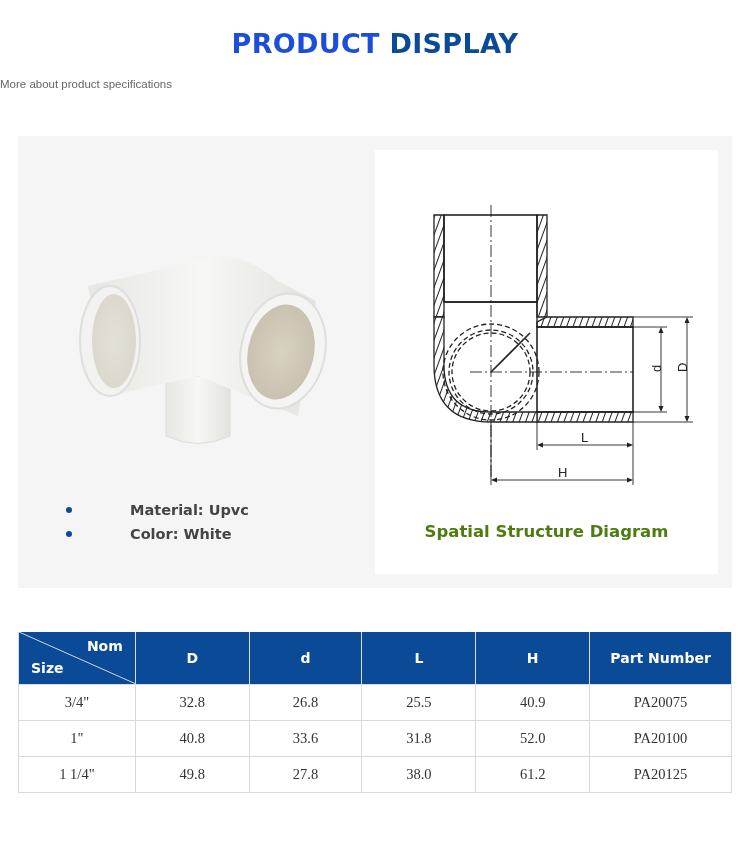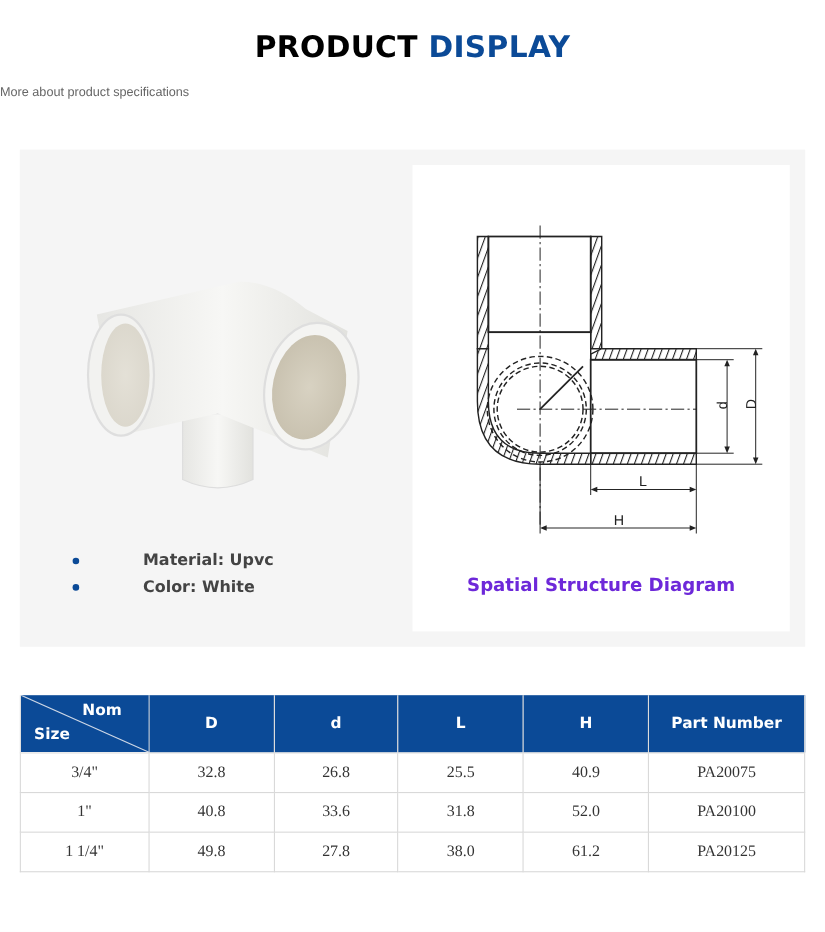--- a/index.html
+++ b/index.html
@@ -1,45 +1,45 @@
 <!DOCTYPE html>
 <html><head>
 <meta charset="utf-8">
 <style>
   * { box-sizing: border-box; margin: 0; padding: 0; }
   html, body { width: 750px; height: 847px; background: #ffffff; overflow: hidden; }
   body { position: relative; font-family: "Liberation Sans", sans-serif; color: #333; }
 
   .title { position: absolute; top: 28px; left: 0; width: 750px; text-align: center;
     font-family: "DejaVu Sans", sans-serif; font-weight: bold; font-size: 27px; letter-spacing: 0.3px; }
-  .title .dark { color: #000000; }
+  .title .dark { color: #1d4ed8; }
   .title .blue { color: #0b4a97; margin-top: 40px; }
   .subtitle { position: absolute; top: 77px; left: 0; width: 750px; 
     font-size: 11.5px; color: #666; line-height: 14px; }
 
   .panel { position: absolute; left: 18px; top: 136px; width: 714px; height: 452px; background: #f5f5f5; }
   .product-photo { position: absolute; left: 30px; top: 90px; width: 300px; height: 240px; }
   .specs { position: absolute; left: 48px; top: 362px; list-style: none; }
   .specs li { font-family: "DejaVu Sans", sans-serif; font-weight: bold; font-size: 14.5px; color: #444;
     height: 24px; line-height: 24px; display: flex; align-items: center; gap: 47px; }
   .specs .dot { width: 6px; height: 6px; border-radius: 50%; background: #0b4a97; margin-right: 11px; flex: none; }
 
   .diagram-box { position: absolute; left: 357px; top: 14px; width: 343px; height: 424px; background: #ffffff; }
   .diagram-svg { position: absolute; left: 0; top: 0; }
   .diagram-caption { position: absolute; left: 0; top: 372px; width: 343px; text-align: center;
-    font-family: "DejaVu Sans", sans-serif; font-weight: bold; font-size: 16.5px; color: #6d28d9; }
+    font-family: "DejaVu Sans", sans-serif; font-weight: bold; font-size: 16.5px; color: #4d7c0f; }
 
   table.spec-table { position: absolute; left: 18px; top: 632px; width: 714px; border-collapse: collapse; }
   .spec-table th { background: #0b4a97; color: #fff; height: 52px; font-family: "DejaVu Sans", sans-serif;
     font-weight: bold; font-size: 14px; border: 1px solid #dcdcdc; border-top: none; }
   .spec-table td { height: 36px; text-align: center; font-family: "Liberation Serif", serif; font-size: 14.5px;
     color: #333; border: 1px solid #d9d9d9; }
   .corner { position: relative; }
   .corner svg { position: absolute; left: 0; top: 0; }
-  .corner .nom { position: absolute; right: 24px; top: 6px; margin-left: 39px; }
+  .corner .nom { position: absolute; right: 12px; top: 6px; margin-left: 39px; }
   .corner .size { position: absolute; left: 12px; bottom: 8px; }
 </style>
 </head>
 <body>
 
 <div class="title">
   <span class="dark">PRODUCT</span>
   <span class="blue">DISPLAY</span>
 </div>
 <div class="subtitle">

